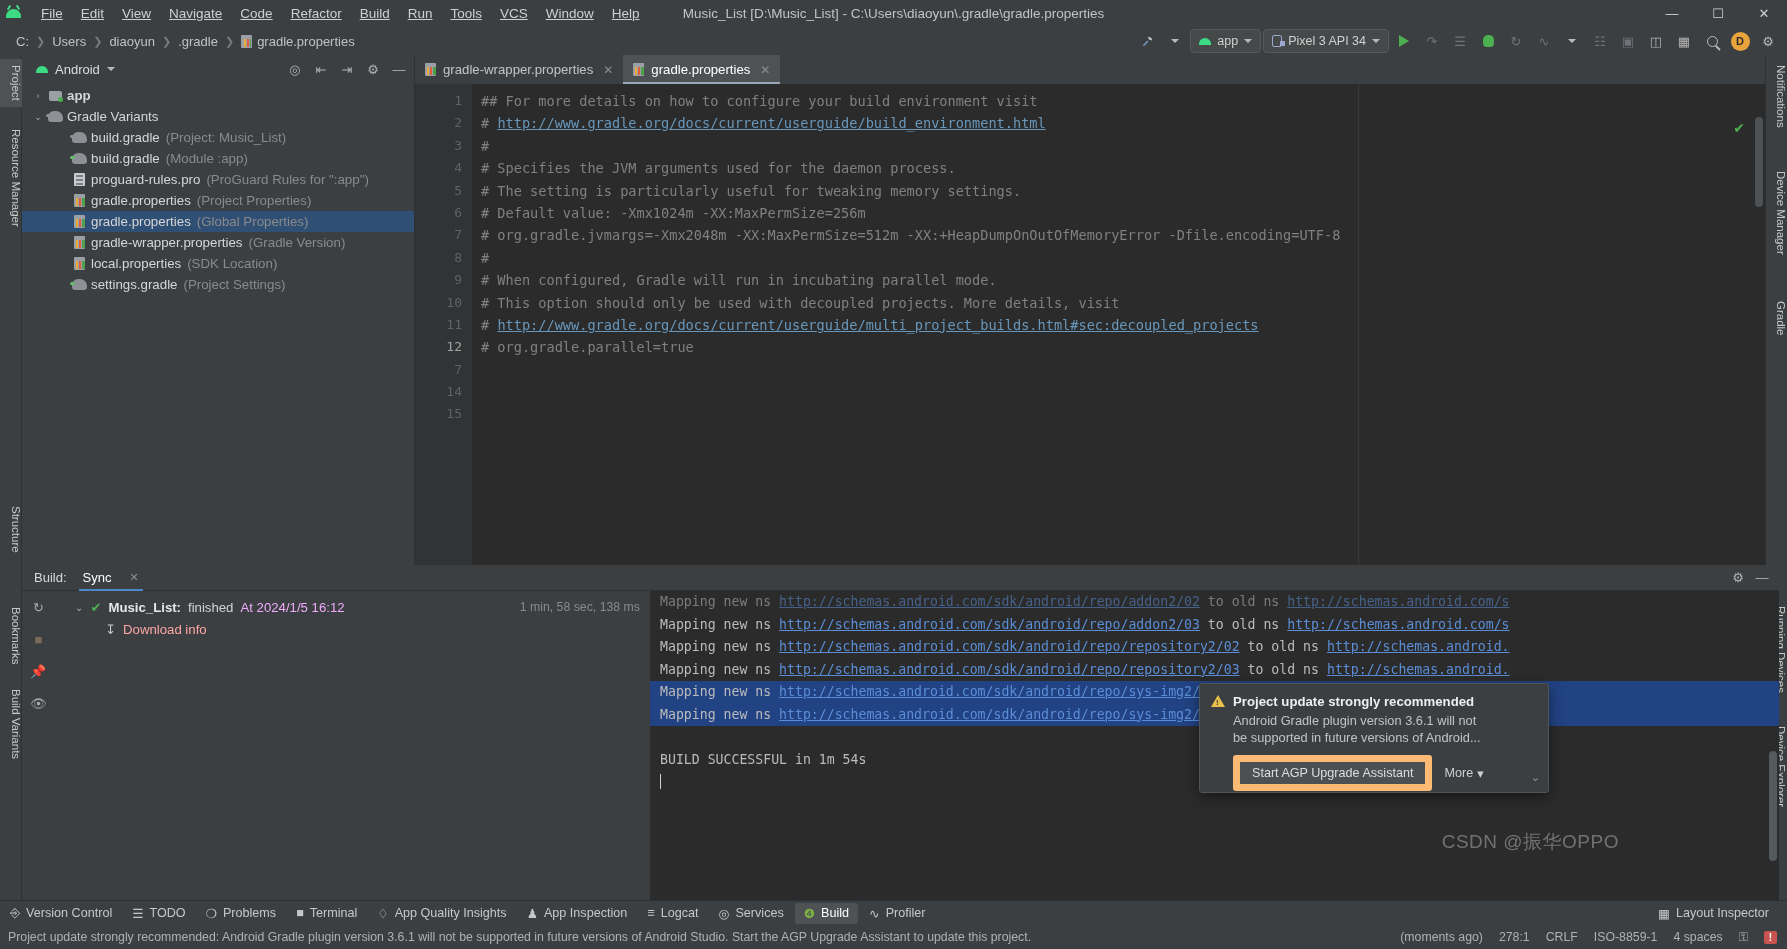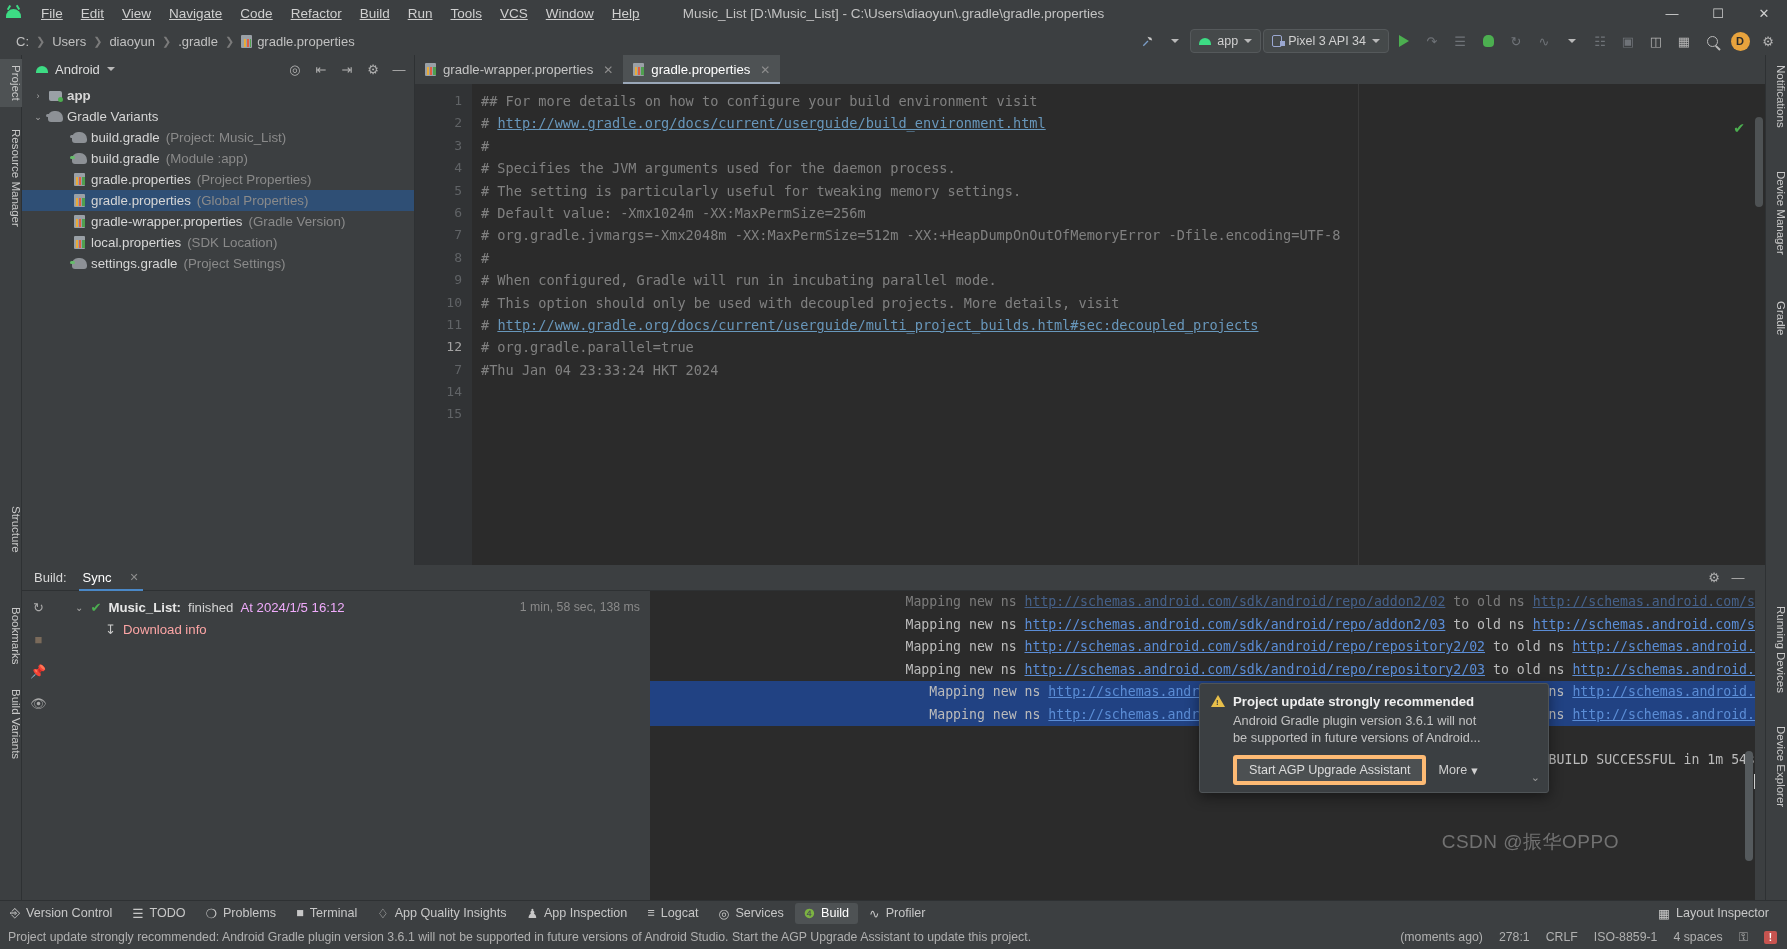--- a/index.html
+++ b/index.html
@@ -128,21 +128,21 @@
   .gutter div.cur{ color:#a4a3a3; }
   .code{ flex:1;padding-top:6px;padding-left:9px;font-family:"DejaVu Sans Mono",monospace;font-size:13.6px;position:relative;overflow:hidden;}
   .cline{ height:22.4px;line-height:22.4px;white-space:pre;color:#808080; }
   .cline a{ color:#6897bb;text-decoration:underline;}
   .edge{ position:absolute;top:0;bottom:0;left:886px;width:1px;background:#3a3a3a;}
   .scroll-v{ position:absolute;right:0;top:29px;bottom:0;width:13px;background:#2b2b2b;}
   .scroll-thumb{ position:absolute;right:2px;top:4px;width:8px;height:90px;background:#4e5254;border-radius:4px;}
   .ed-check{ position:absolute;right:20px;top:36px;color:#4caf50;font-size:14px;}
 
   
-  .build-panel{ position:absolute;top:565px;left:22px;right:32px;height:360px;background:#3c3f41;text-align:right; }
+  .build-panel{ position:absolute;top:565px;left:22px;right:8px;height:360px;background:#3c3f41; }
   .bp-head{ height:26px;display:flex;align-items:center;padding-left:12px;gap:12px;border-bottom:1px solid #2e3133;}
   .bp-head .t{ font-size:13px;color:#d8d8d8;}
   .bp-tab{ position:relative;font-size:13px;color:#ffffff;padding:4px 4px 5px;display:flex;align-items:center;gap:18px;}
   .bp-tab:after{content:"";position:absolute;left:0;right:0;bottom:-1px;height:2px;background:#4a88c7;}
   .bp-tab .x{color:#8e8e8e;font-size:11px;}
   .bp-actions{ margin-left:auto;display:flex;gap:2px;padding-right:6px;}
   .bp-body{ position:absolute;top:26px;left:0;right:0;bottom:0;display:flex; }
   .bp-gutter{ width:33px;background:#3c3f41;display:flex;flex-direction:column;align-items:center;padding-top:6px;gap:12px;}
   .bpg{ width:22px;height:20px;display:flex;align-items:center;justify-content:center;color:#a9a9a9;font-size:13px;}
   .bp-tree{ width:595px;background:#3c3f41;padding-top:5px;font-size:13.2px;position:relative; }
@@ -163,21 +163,21 @@
   .balloon{
     position:absolute;left:1199px;top:683px;width:350px;height:110px;
     background:#3b3f42;border:1px solid #4f5457;border-radius:3px;
     box-shadow:0 4px 14px rgba(0,0,0,.45);padding:10px 12px 9px 11px;
   }
   .bln-title{ display:flex;align-items:flex-start;gap:8px;font-size:13.2px;font-weight:bold;color:#eeeeee;}
   .warn-tri{ width:0;height:0;border-left:7px solid transparent;border-right:7px solid transparent;border-bottom:12px solid #e8bf4a;position:relative;flex-shrink:0;margin-top:1px;}
   .warn-tri:after{content:"!";position:absolute;left:-2px;top:3px;font-size:8px;color:#3b3f42;font-weight:bold;font-family:"Liberation Sans",sans-serif;}
   .bln-text{ margin-left:22px;margin-top:3px;font-size:12.8px;color:#c3c3c3;line-height:17px;}
   .bln-actions{ margin-left:22px;margin-top:9px;display:flex;align-items:center;gap:12px;}
-  .bln-btn{ background:#4c5052;border:4px solid #fdba74;border-radius:3px;padding:4px 12px;font-size:12.6px;color:#dcdcdc;}
+  .bln-btn{ background:#4c5052;border:7px solid #fdba74;border-radius:3px;padding:4px 12px;font-size:12.6px;color:#dcdcdc;}
   .bln-more{ font-size:12.6px;color:#cfcfcf;display:flex;align-items:center;gap:4px;}
   .bln-collapse{ position:absolute;right:8px;bottom:8px;color:#9a9a9a;font-size:11px;}
 
   
   .tool-bar{
     position:absolute;left:0;right:0;bottom:24px;height:25px;background:#3c3f41;
     display:flex;align-items:center;border-top:1px solid #2e3133;
   }
   .twb{ display:flex;align-items:center;gap:6px;padding:3px 9px;font-size:12.6px;color:#c7c7c7;border-radius:3px;margin:0 1px;}
   .twb.active{ background:#4e5254;color:#ffffff;}
@@ -349,20 +349,27 @@
           </span>
         <span class="lbl">build.gradle</span>
         <span class="hint">(Project: Music_List)</span>
       </div>
       <div class="row" style="padding-left:48px;">
         <span class="ficon">
             <span class="ico-gradle g"></span>
           </span>
         <span class="lbl">build.gradle</span>
         <span class="hint">(Module :app)</span>
+      </div>
+      <div class="row" style="padding-left:48px;">
+        <span class="ficon">
+            <span class="ico-pg"></span>
+          </span>
+        <span class="lbl">proguard-rules.pro</span>
+        <span class="hint">(ProGuard Rules for ":app")</span>
       </div>
       <div class="row" style="padding-left:48px;">
         <span class="ficon">
             <span class="ico-props"></span>
           </span>
         <span class="lbl">gradle.properties</span>
         <span class="hint">(Project Properties)</span>
       </div>
       <div class="row selected" style="padding-left:48px;">
         <span class="ficon">
@@ -435,21 +442,20 @@
         <div class="cline">#</div>
         <div class="cline"># Specifies the JVM arguments used for the daemon process.</div>
         <div class="cline"># The setting is particularly useful for tweaking memory settings.</div>
         <div class="cline"># Default value: -Xmx1024m -XX:MaxPermSize=256m</div>
         <div class="cline"># org.gradle.jvmargs=-Xmx2048m -XX:MaxPermSize=512m -XX:+HeapDumpOnOutOfMemoryError -Dfile.encoding=UTF-8</div>
         <div class="cline">#</div>
         <div class="cline"># When configured, Gradle will run in incubating parallel mode.</div>
         <div class="cline"># This option should only be used with decoupled projects. More details, visit</div>
         <div class="cline"><span># </span><a href="#">http://www.gradle.org/docs/current/userguide/multi_project_builds.html#sec:decoupled_projects</a></div>
         <div class="cline"># org.gradle.parallel=true</div>
-        <div class="cline">#Thu Jan 04 23:33:24 HKT 2024</div>
         <div class="cline"></div>
         <div class="cline"></div>
       </div>
 
       <div class="scroll-v">
         <div class="scroll-thumb"></div>
       </div>
       <div class="ed-check">✔</div>
     </div>
   </div>

